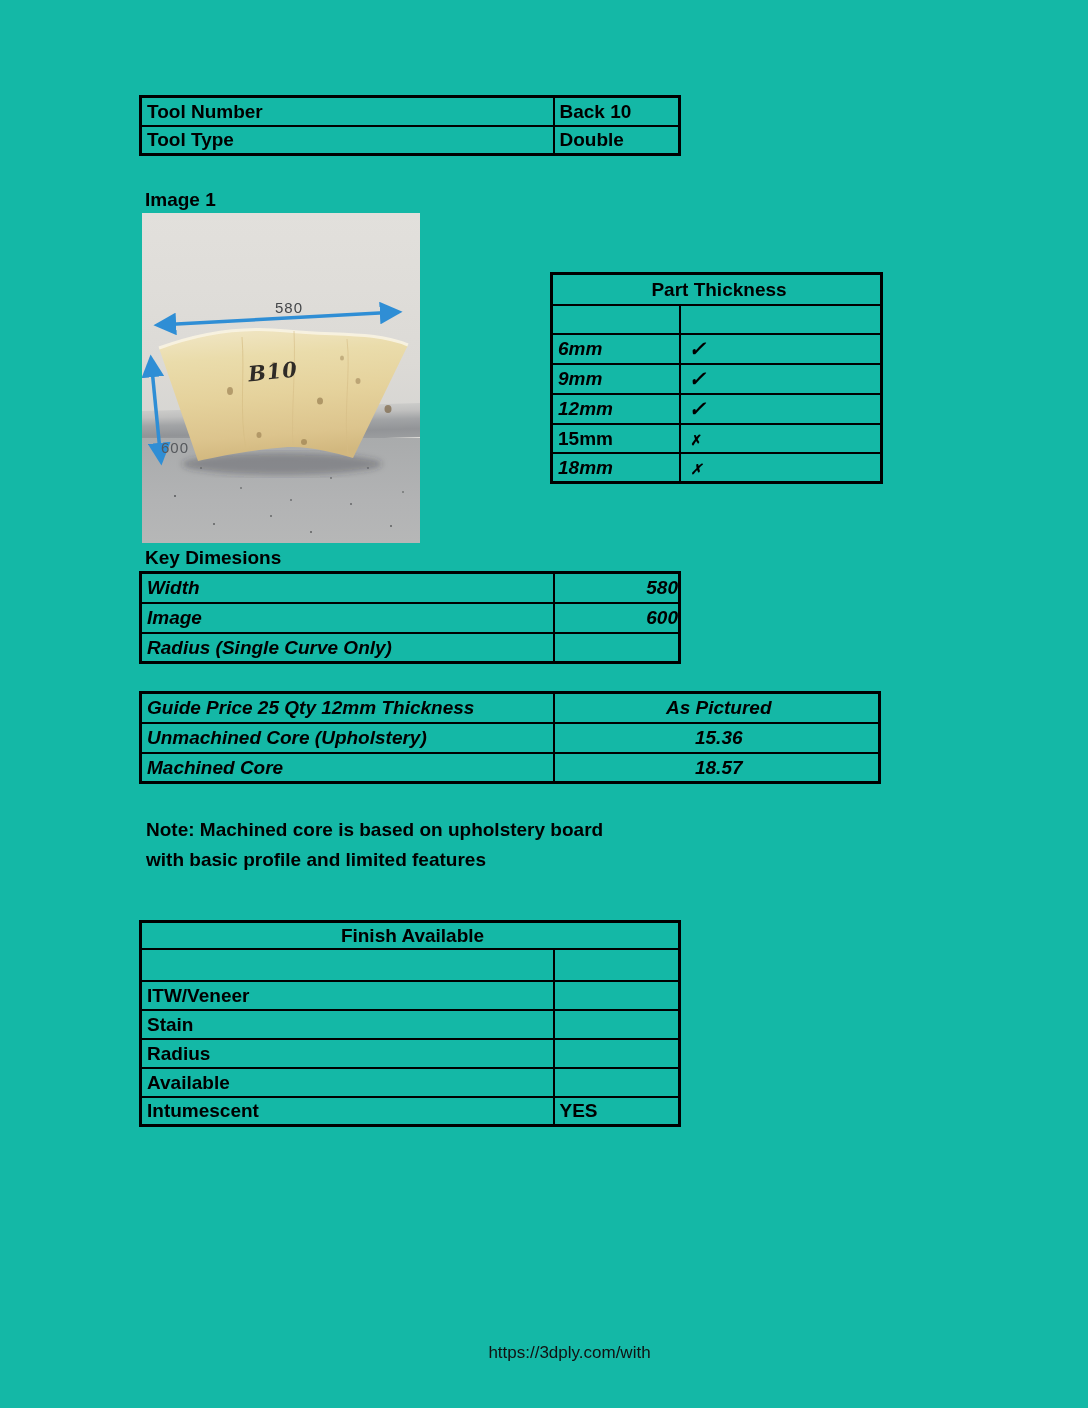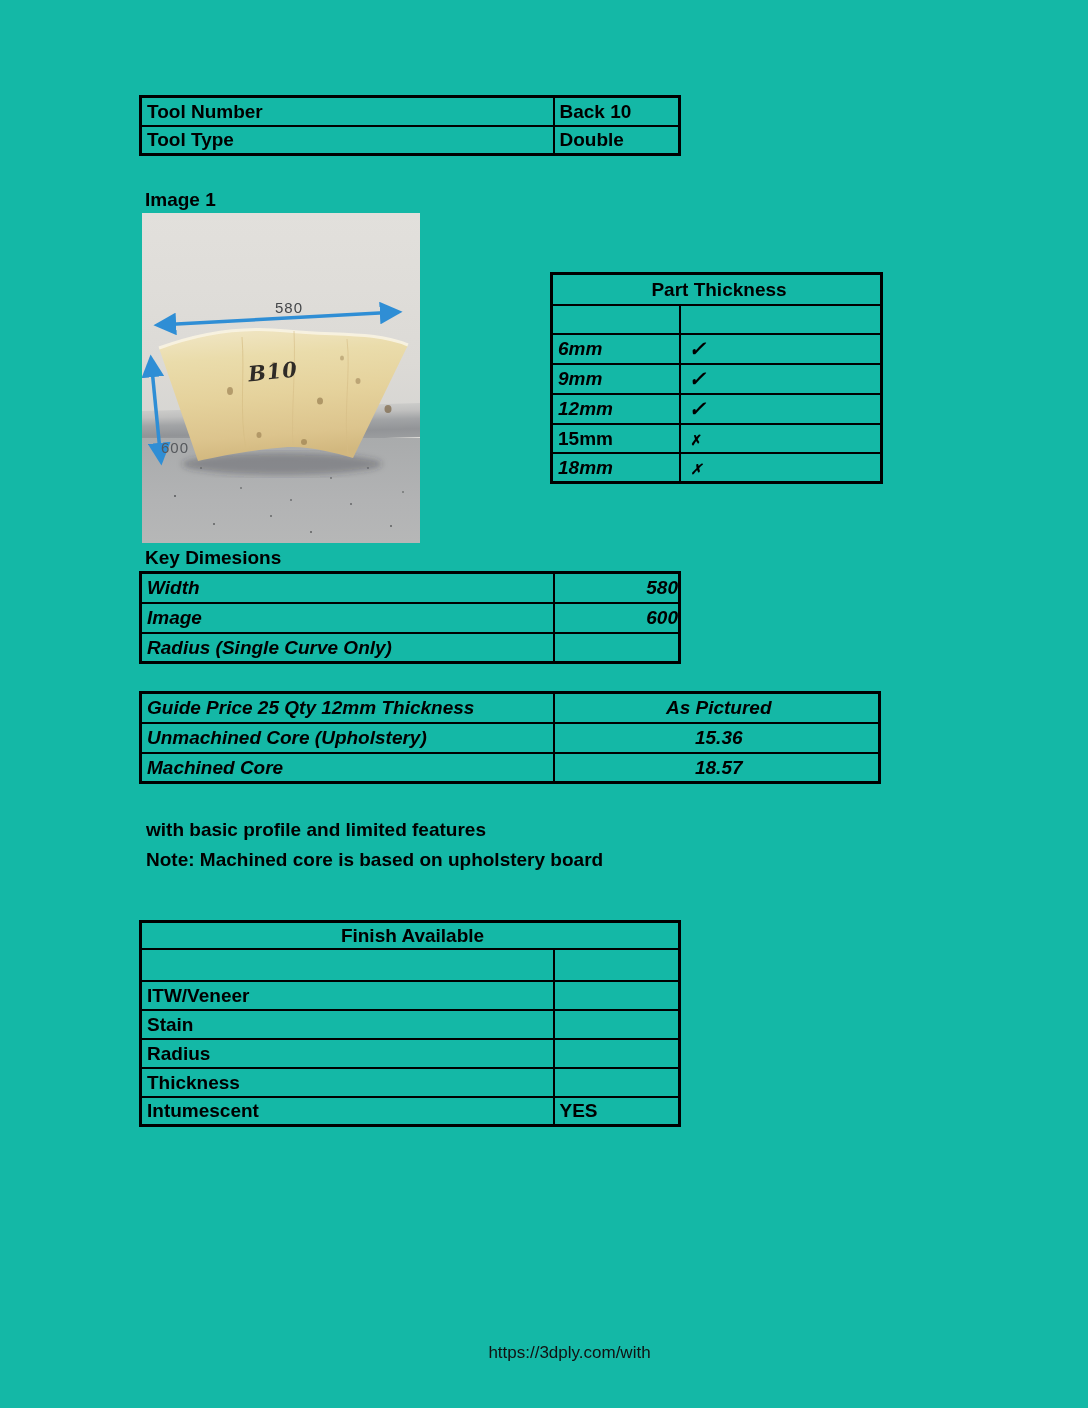--- a/index.html
+++ b/index.html
@@ -190,22 +190,22 @@
       <td class="ctr">15.36</td>
     </tr>
     <tr class="r30">
       <td>Machined Core</td>
       <td class="ctr">18.57</td>
     </tr>
   </tbody>
     </table>
 
   <div class="note">
+    <div>Note: Machined core is based on upholstery board</div>
     <div>with basic profile and limited features</div>
-    <div>Note: Machined core is based on upholstery board</div>
   </div>
 
   <table class="tbl fin-table">
     <colgroup>
         <col style="width:413px">
         <col style="width:126px">
       </colgroup>
     <tbody>
         <tr class="r27">
       <td class="hdr" colspan="2">Finish Available</td>
@@ -220,21 +220,21 @@
     </tr>
     <tr class="r29">
       <td>Stain</td>
       <td></td>
     </tr>
     <tr class="r29">
       <td>Radius</td>
       <td></td>
     </tr>
     <tr class="r29">
-      <td>Thickness</td>
+      <td>Available</td>
       <td></td>
     </tr>
     <tr class="r29">
       <td>Intumescent</td>
       <td>YES</td>
     </tr>
   </tbody>
     </table>
 
   <div class="footer">https://3dply.com/with</div>

